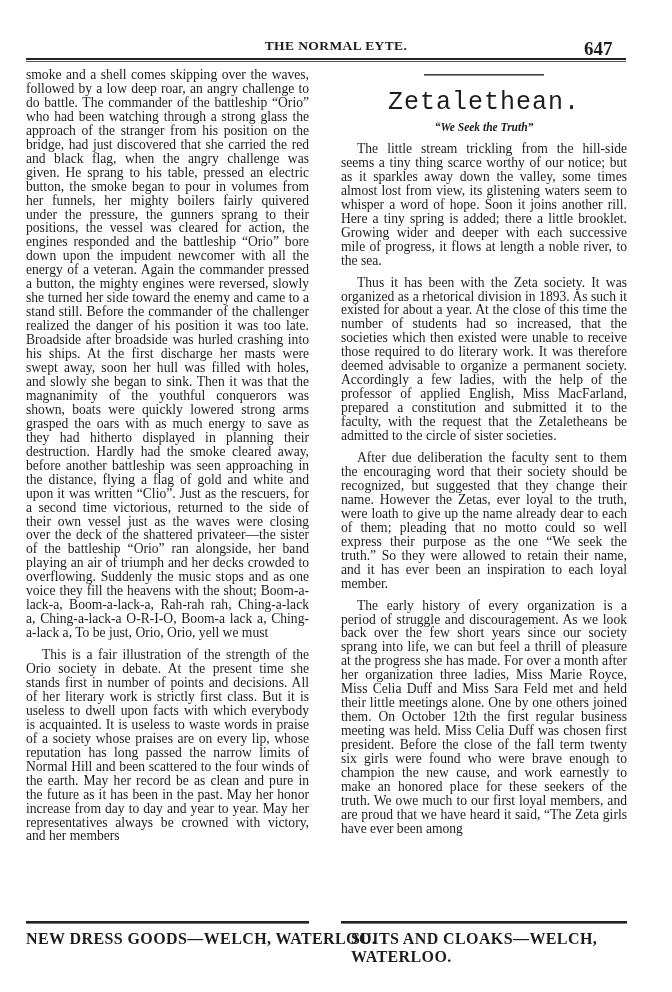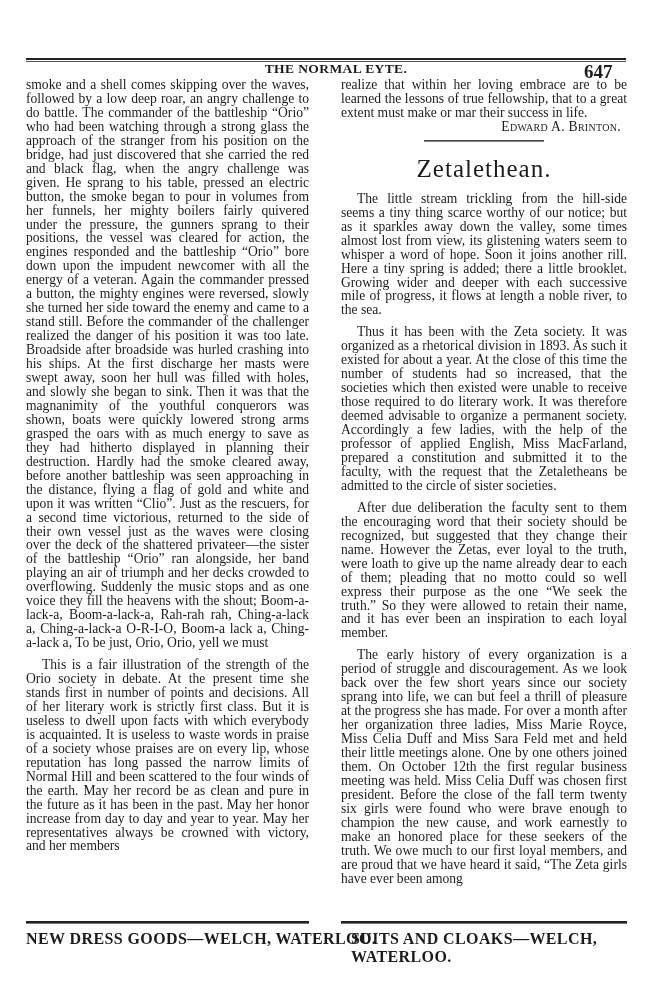--- a/index.html
+++ b/index.html
@@ -1,53 +1,53 @@
 <!DOCTYPE html>
 <html><head>
   <meta charset="utf-8">
   <style>
     * { box-sizing: border-box; margin: 0; padding: 0; }
     html, body { width: 672px; height: 992px; background: #ffffff; overflow: hidden; }
     body { position: relative; font-family: "Liberation Serif", "DejaVu Serif", serif; color: #1c1c1c; }
 
     .running-head {
-      position: absolute; left: 0; top: 38px; width: 600px; height: 16px; margin-top: 23px;
+      position: absolute; left: 0; top: 38px; width: 600px; height: 16px;
     }
     .running-title {
       position: absolute; left: 0; width: 672px; text-align: center; top: 0;
       font-family: "Liberation Serif", serif; font-weight: bold; font-size: 13.5px; letter-spacing: 0.4px;
     }
     .page-number {
       position: absolute; left: 584px; top: 0; font-size: 19px; font-weight: bold;
     }
     .head-rule {
       position: absolute; left: 26px; top: 58px; width: 600px; height: 4px;
       border-top: 2px solid #222; border-bottom: 1px solid #555;
     }
 
     .column {
-      position: absolute; top: 78px; font-size: 13.6px; line-height: 13.95px; text-align: justify;
+      position: absolute; top: 68px; font-size: 13.6px; line-height: 13.95px; text-align: justify;
     }
     .col-left { left: 26px; width: 283px; }
     .col-right { left: 341px; width: 286px; }
 
     .column p { text-indent: 0; margin: 0; hyphens: manual; }
     .column p.indent { text-indent: 16px; margin-top: 8px; }
     .column p.first { text-indent: 0; }
 
     .signature {
       display: inline-block; float: right; font-variant: small-caps; letter-spacing: 0.3px; margin-right: 6px;
     }
     .sig-line::after { content: ""; display: block; clear: both; }
 
     .section-rule {
       width: 120px; height: 2px; margin: 6px auto 4px auto; border-top: 1px solid #444; border-bottom: 1px solid #888;
     }
     .section-title {
-      text-align: center; font-family: Liberation Serif, serif; font-size: 25px; line-height: 30px;
+      text-align: center; font-family: Liberation Mono, monospace; font-size: 25px; line-height: 30px;
       letter-spacing: 1px; font-weight: normal; margin-top: 12px;
     }
     .motto {
       text-align: center; font-family: "Liberation Serif", serif; font-style: italic; font-weight: bold;
       font-size: 11.5px; line-height: 14px; margin: 2px 0 2px 0;
     }
 
     .foot-rule {
       position: absolute; top: 921px; height: 3px; border-top: 2px solid #222; border-bottom: 1px solid #777;
     }
@@ -68,26 +68,23 @@
   <div class="page-number">647</div>
 </div>
 <div class="head-rule"></div>
 
 <div class="column col-left">
   <p class="first">smoke and a shell comes skipping over the waves, followed by a low deep roar, an angry challenge to do battle. The commander of the battleship “Orio” who had been watching through a strong glass the approach of the stranger from his position on the bridge, had just discovered that she carried the red and black flag, when the angry challenge was given. He sprang to his table, pressed an electric button, the smoke began to pour in volumes from her funnels, her mighty boilers fairly quivered under the pressure, the gun­ners sprang to their positions, the vessel was cleared for action, the engines responded and the battleship “Orio” bore down upon the im­pudent newcomer with all the energy of a veteran. Again the commander pressed a button, the mighty engines were reversed, slowly she turned her side toward the enemy and came to a stand still. Before the com­mander of the challenger realized the danger of his position it was too late. Broadside after broadside was hurled crashing into his ships. At the first discharge her masts were swept away, soon her hull was filled with holes, and slowly she began to sink. Then it was that the magnanimity of the youthful con­querors was shown, boats were quickly lowered strong arms grasped the oars with as much energy to save as they had hitherto displayed in planning their destruction. Hardly had the smoke cleared away, before another battleship was seen approaching in the distance, flying a flag of gold and white and upon it was writ­ten “Clio”. Just as the rescuers, for a second time victorious, returned to the side of their own vessel just as the waves were closing over the deck of the shattered privateer—the sister of the battleship “Orio” ran alongside, her band playing an air of triumph and her decks crowded to overflowing. Suddenly the music stops and as one voice they fill the heavens with the shout; Boom-a-lack-a, Boom-a-lack-a, Rah-rah rah, Ching-a-lack a, Ching-a-lack-a O-R-I-O, Boom-a lack a, Ching-a-lack a, To be just, Orio, Orio, yell we must</p>
   <p class="indent">This is a fair illustration of the strength of the Orio society in debate. At the present time she stands first in number of points and decisions. All of her literary work is strictly first class. But it is useless to dwell upon facts with which everybody is acquainted. It is useless to waste words in praise of a society whose praises are on every lip, whose reputa­tion has long passed the narrow limits of Nor­mal Hill and been scattered to the four winds of the earth. May her record be as clean and pure in the future as it has been in the past. May her honor increase from day to day and year to year. May her representatives always be crowned with victory, and her members</p>
 </div>
 
 <div class="column col-right">
-  <p class="first sig-line">
-    <span>realize that within her loving embrace are to be learned the lessons of true fellowship, that to a great extent must make or mar their success in life.</span>
-    <span class="signature">Edward A. Brinton.</span>
-  </p>
   <div class="section-rule"></div>
   <h2 class="section-title">Zetalethean.</h2>
+  <div class="motto">“We Seek the Truth”</div>
   <p class="indent">The little stream trickling from the hill-side seems a tiny thing scarce worthy of our notice; but as it sparkles away down the valley, some times almost lost from view, its glistening waters seem to whisper a word of hope. Soon it joins another rill. Here a tiny spring is added; there a little brooklet. Growing wider and deeper with each successive mile of prog­ress, it flows at length a noble river, to the sea.</p>
   <p class="indent">Thus it has been with the Zeta society. It was organized as a rhetorical division in 1893. As such it existed for about a year. At the close of this time the number of students had so increased, that the societies which then existed were unable to receive those required to do literary work. It was therefore deemed advisable to organize a permanent society. Accordingly a few ladies, with the help of the professor of applied English, Miss MacFarland, prepared a constitution and submitted it to the faculty, with the request that the Zeta­letheans be admitted to the circle of sister so­cieties.</p>
   <p class="indent">After due deliberation the faculty sent to them the encouraging word that their society should be recognized, but suggested that they change their name. However the Zetas, ever loyal to the truth, were loath to give up the name already dear to each of them; pleading that no motto could so well express their pur­pose as the one “We seek the truth.” So they were allowed to retain their name, and it has ever been an inspiration to each loyal member.</p>
   <p class="indent">The early history of every organization is a period of struggle and discouragement. As we look back over the few short years since our society sprang into life, we can but feel a thrill of pleasure at the progress she has made. For over a month after her organiza­tion three ladies, Miss Marie Royce, Miss Celia Duff and Miss Sara Feld met and held their little meetings alone. One by one others joined them. On October 12th the first regu­lar business meeting was held. Miss Celia Duff was chosen first president. Before the close of the fall term twenty six girls were found who were brave enough to champion the new cause, and work earnestly to make an honored place for these seekers of the truth. We owe much to our first loyal mem­bers, and are proud that we have heard it said, “The Zeta girls have ever been among</p>
 </div>
 
 <div class="foot-rule left"></div>
 <div class="foot-rule right"></div>
 <div class="footer-ad left">NEW DRESS GOODS—WELCH, WATERLOO.</div>
 <div class="footer-ad right">SUITS AND CLOAKS—WELCH, WATERLOO.</div>

